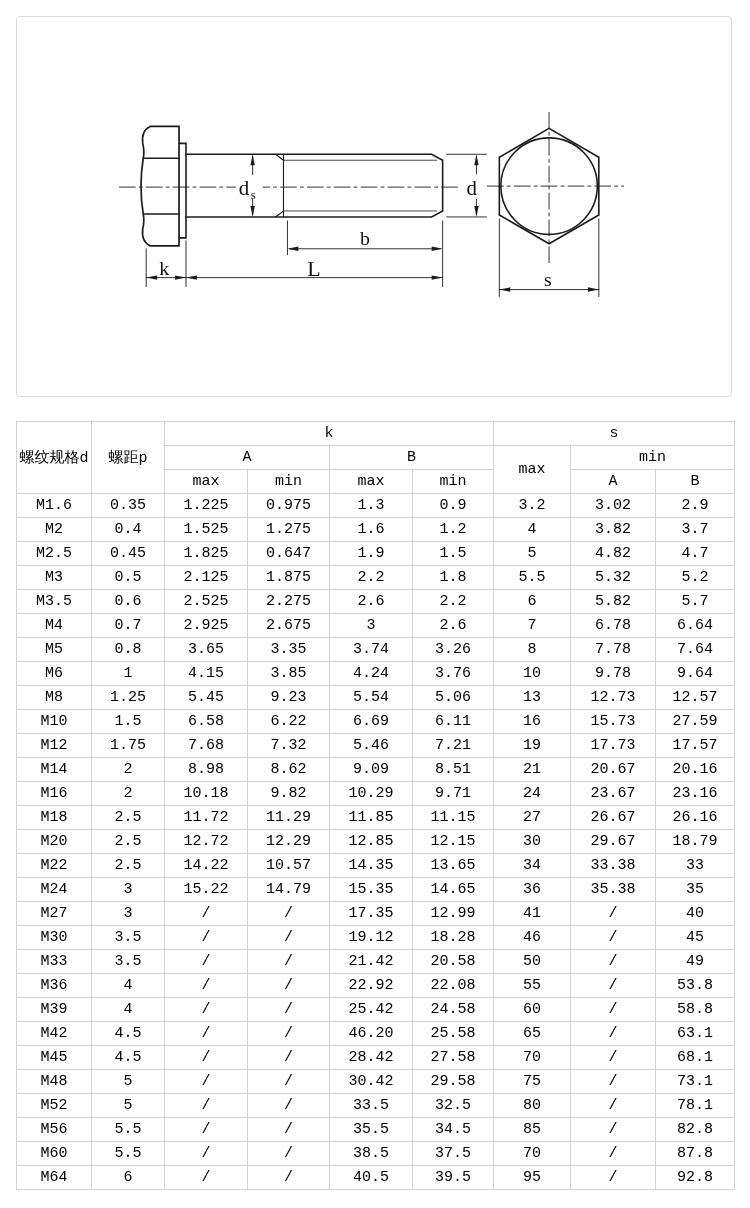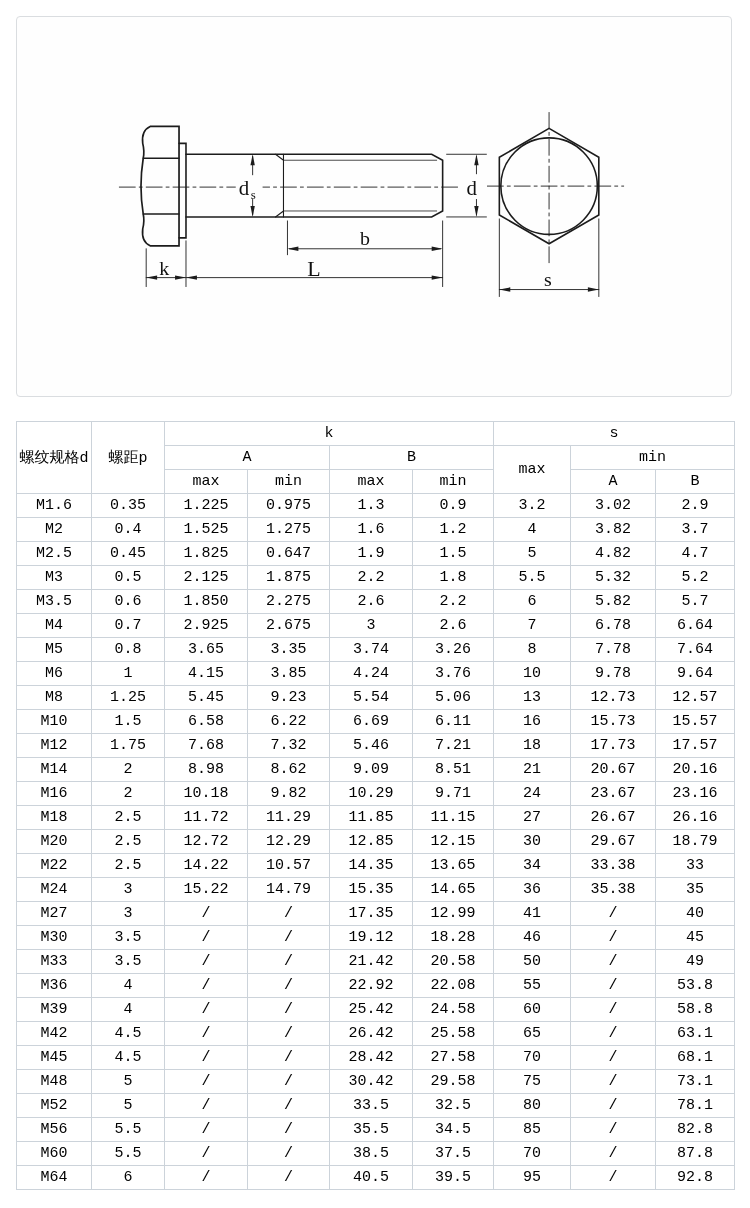--- a/index.html
+++ b/index.html
@@ -165,21 +165,21 @@
           <td>1.875</td>
           <td>2.2</td>
           <td>1.8</td>
           <td>5.5</td>
           <td>5.32</td>
           <td>5.2</td>
         </tr>
         <tr>
           <td>M3.5</td>
           <td>0.6</td>
-          <td>1.850</td>
+          <td>2.525</td>
           <td>2.275</td>
           <td>2.6</td>
           <td>2.2</td>
           <td>6</td>
           <td>5.82</td>
           <td>5.7</td>
         </tr>
         <tr>
           <td>M4</td>
           <td>0.7</td>
@@ -226,30 +226,30 @@
         </tr>
         <tr>
           <td>M10</td>
           <td>1.5</td>
           <td>6.58</td>
           <td>6.22</td>
           <td>6.69</td>
           <td>6.11</td>
           <td>16</td>
           <td>15.73</td>
-          <td>15.57</td>
+          <td>27.59</td>
         </tr>
         <tr>
           <td>M12</td>
           <td>1.75</td>
           <td>7.68</td>
           <td>7.32</td>
           <td>5.46</td>
           <td>7.21</td>
-          <td>18</td>
+          <td>19</td>
           <td>17.73</td>
           <td>17.57</td>
         </tr>
         <tr>
           <td>M14</td>
           <td>2</td>
           <td>8.98</td>
           <td>8.62</td>
           <td>9.09</td>
           <td>8.51</td>
@@ -365,21 +365,21 @@
           <td>24.58</td>
           <td>60</td>
           <td>/</td>
           <td>58.8</td>
         </tr>
         <tr>
           <td>M42</td>
           <td>4.5</td>
           <td>/</td>
           <td>/</td>
-          <td>26.42</td>
+          <td>46.20</td>
           <td>25.58</td>
           <td>65</td>
           <td>/</td>
           <td>63.1</td>
         </tr>
         <tr>
           <td>M45</td>
           <td>4.5</td>
           <td>/</td>
           <td>/</td>

